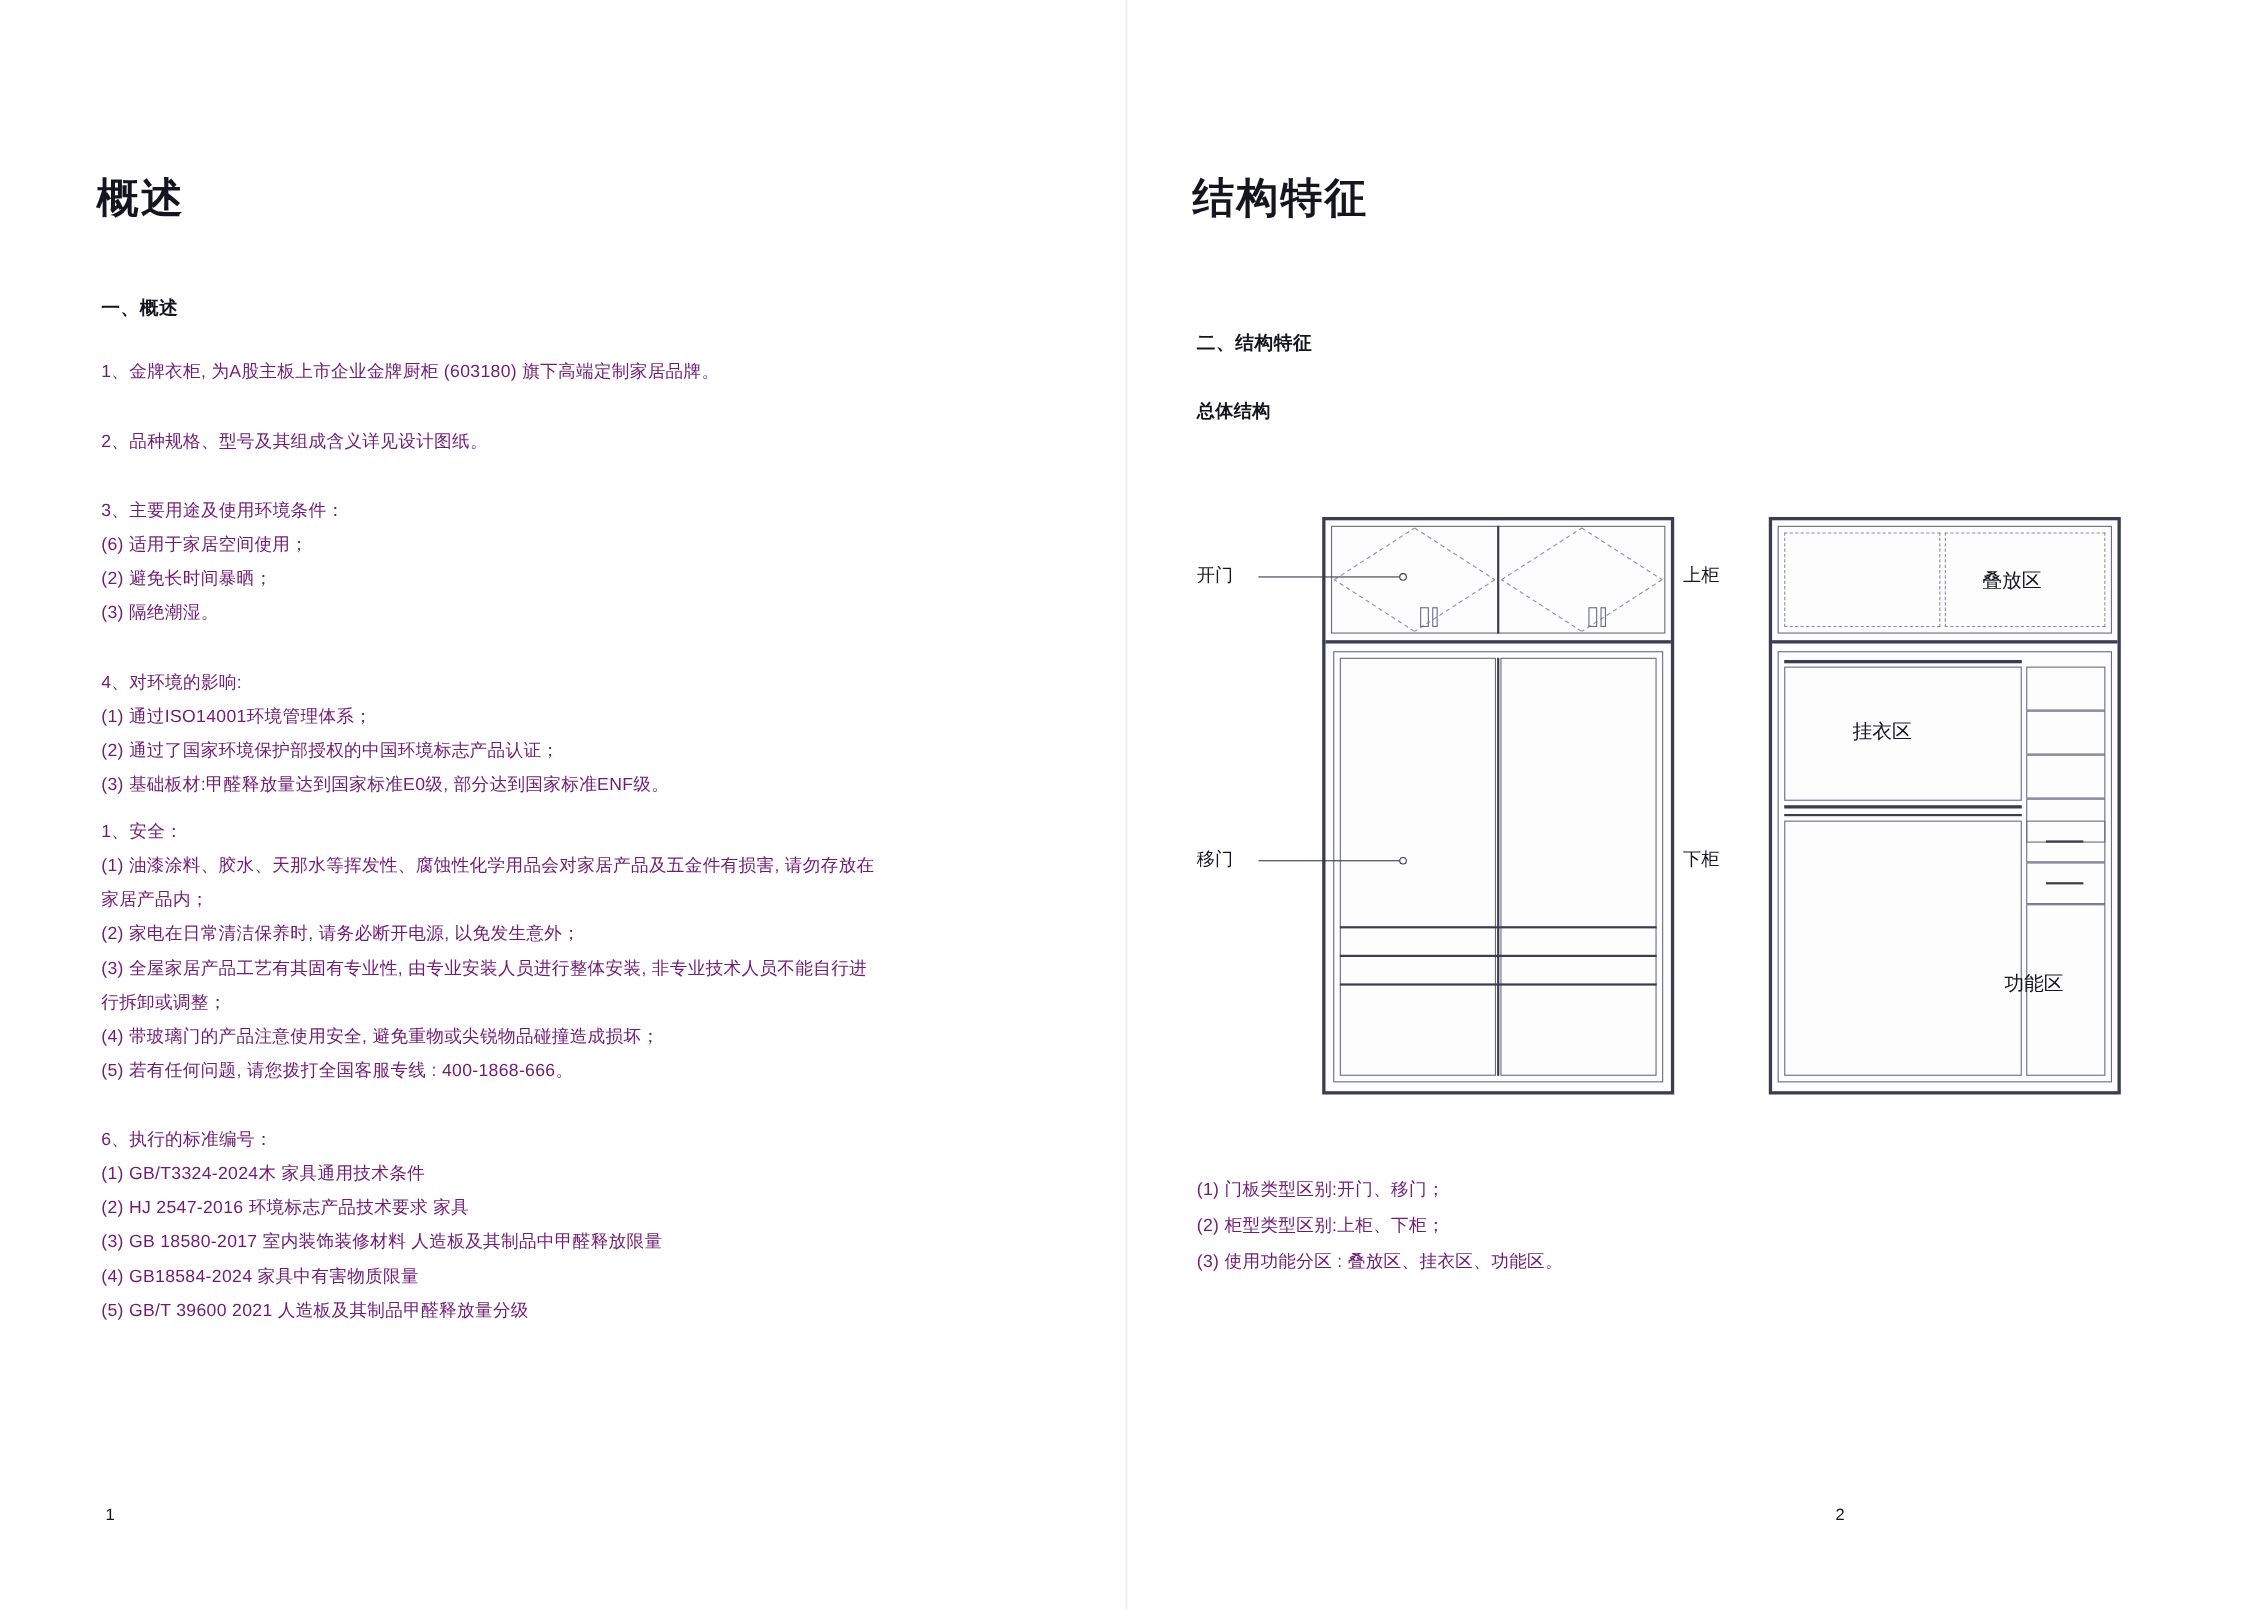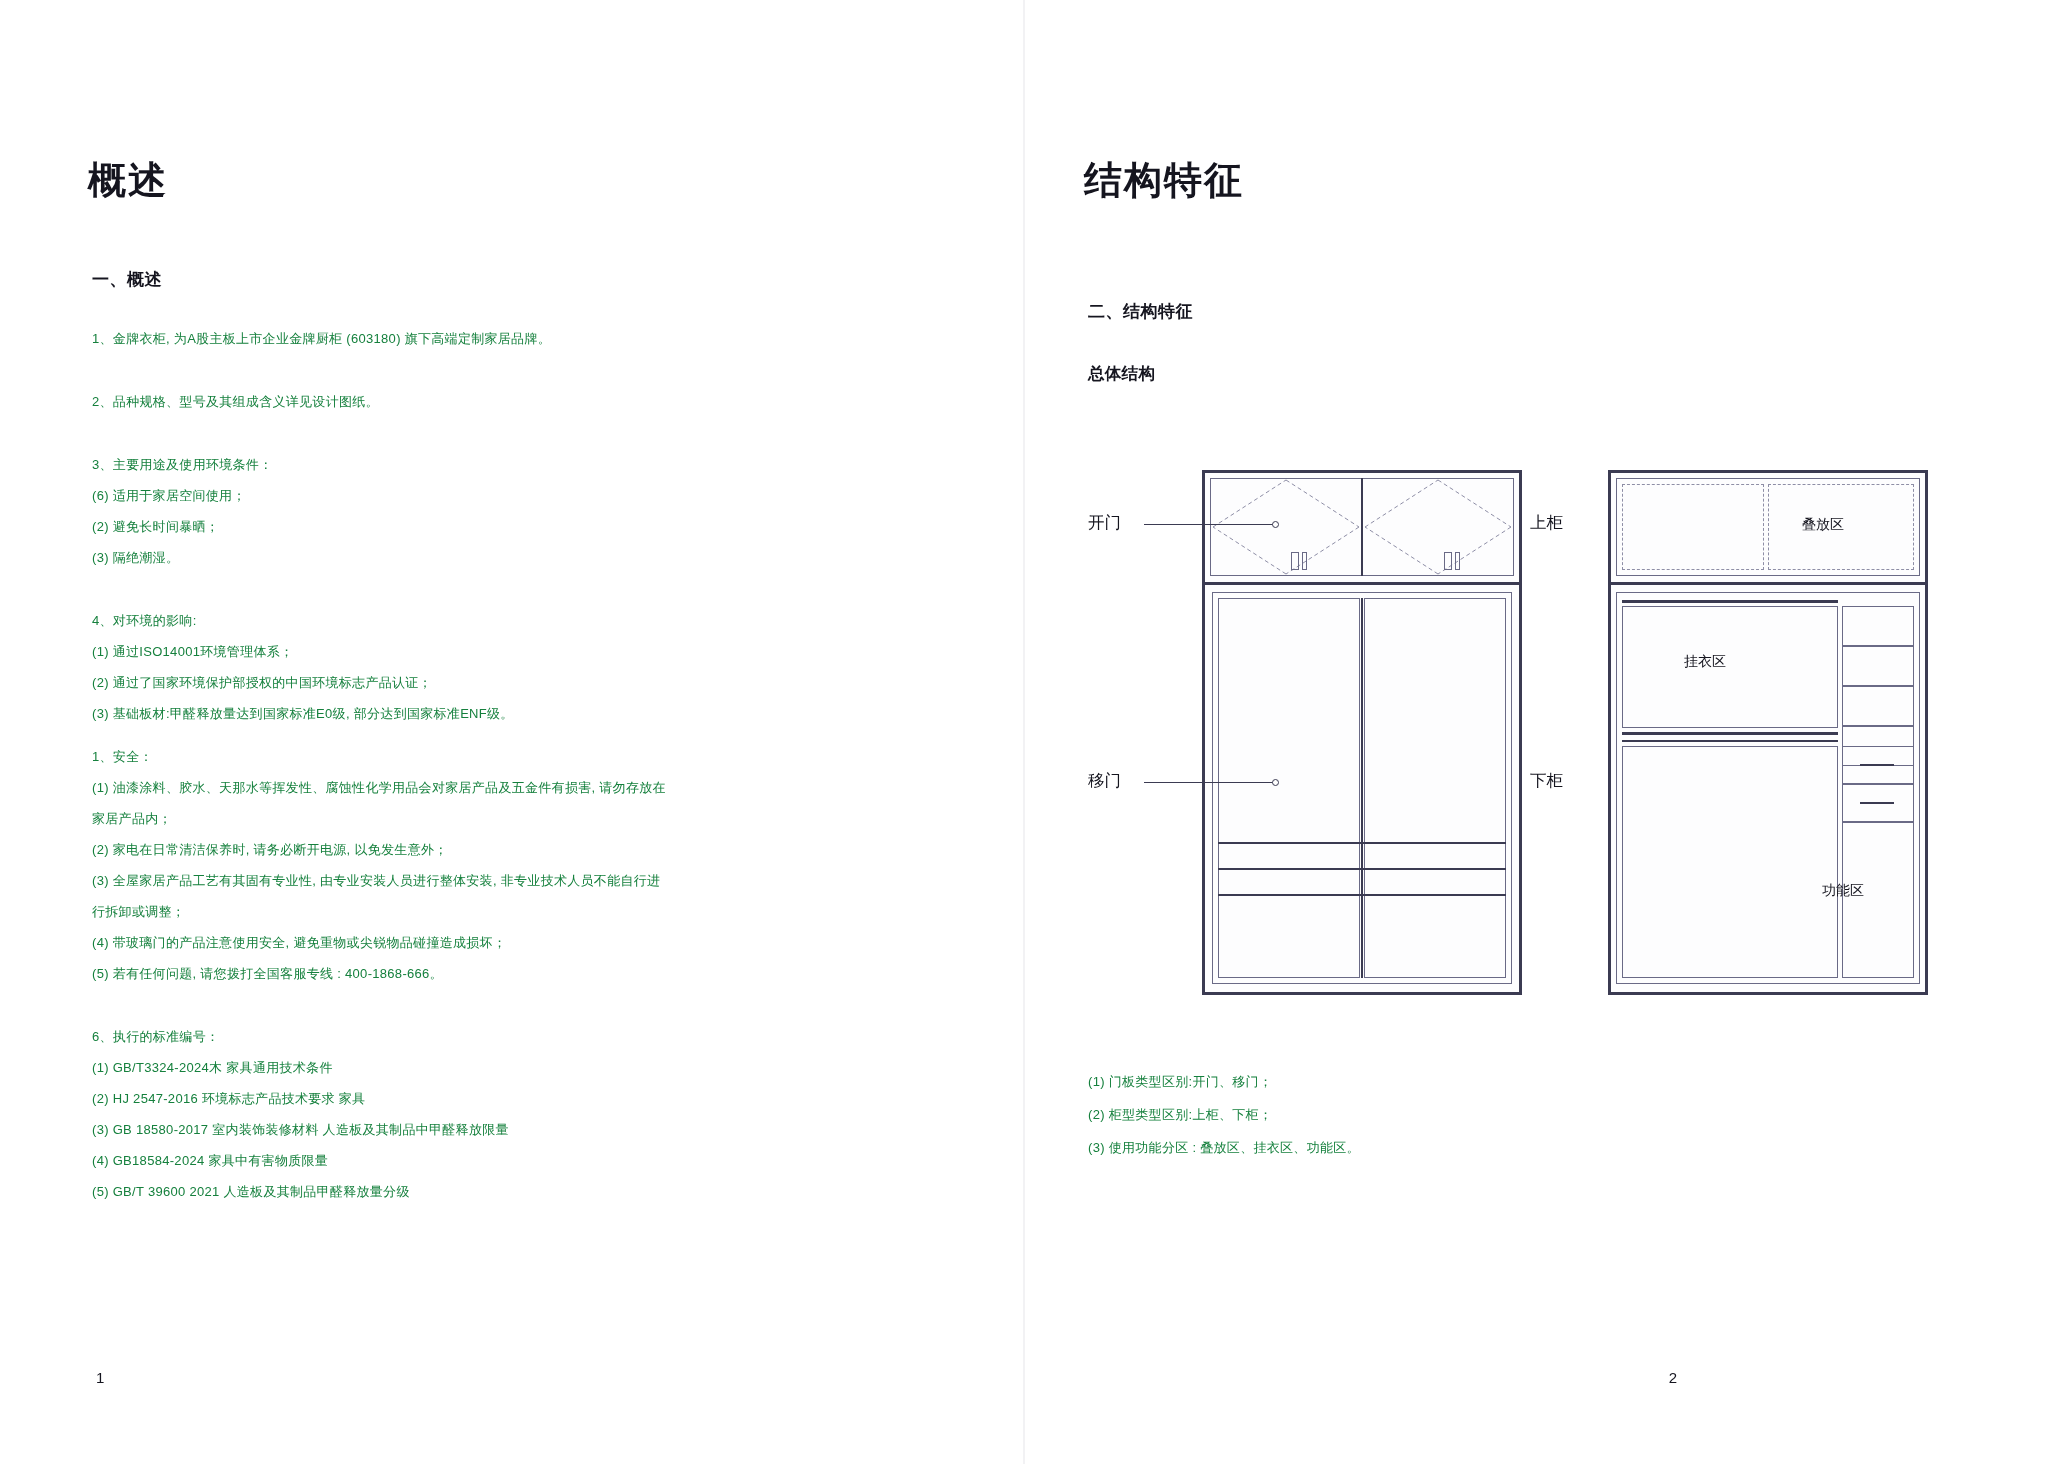--- a/index.html
+++ b/index.html
@@ -67,23 +67,23 @@
     top: 268px;
     width: 860px;
   }
   .right-body {
     position: absolute;
     left: 1088px;
     top: 300px;
     width: 880px;
   }
   .para {
-    font-size: 13px;
+    font-size: 16px;
     line-height: 31px;
-    color: #15803d;
+    color: #701a75;
     margin: 0 0 0 0;
     letter-spacing: 0.3px;
   }
   .block { margin-bottom: 30px; }
   .block .para + .para { margin-top: 0; }
   .head-gap { margin-bottom: 32px; }
 
   .sub-label {
     font-size: 16.5px;
     font-weight: bold;
@@ -146,21 +146,21 @@
     position: absolute;
     width: 7px;
     height: 7px;
     border: 1px solid #3b3b52;
     border-radius: 50%;
     background: #fff;
     box-sizing: border-box;
   }
   .zone-label {
     position: absolute;
-    font-size: 14px;
+    font-size: 18px;
     color: #15151f;
     white-space: nowrap;
   }
   .notes {
     position: absolute;
     left: 1088px;
     top: 1065px;
     width: 880px;
   }
   .notes .para { line-height: 33px; }

